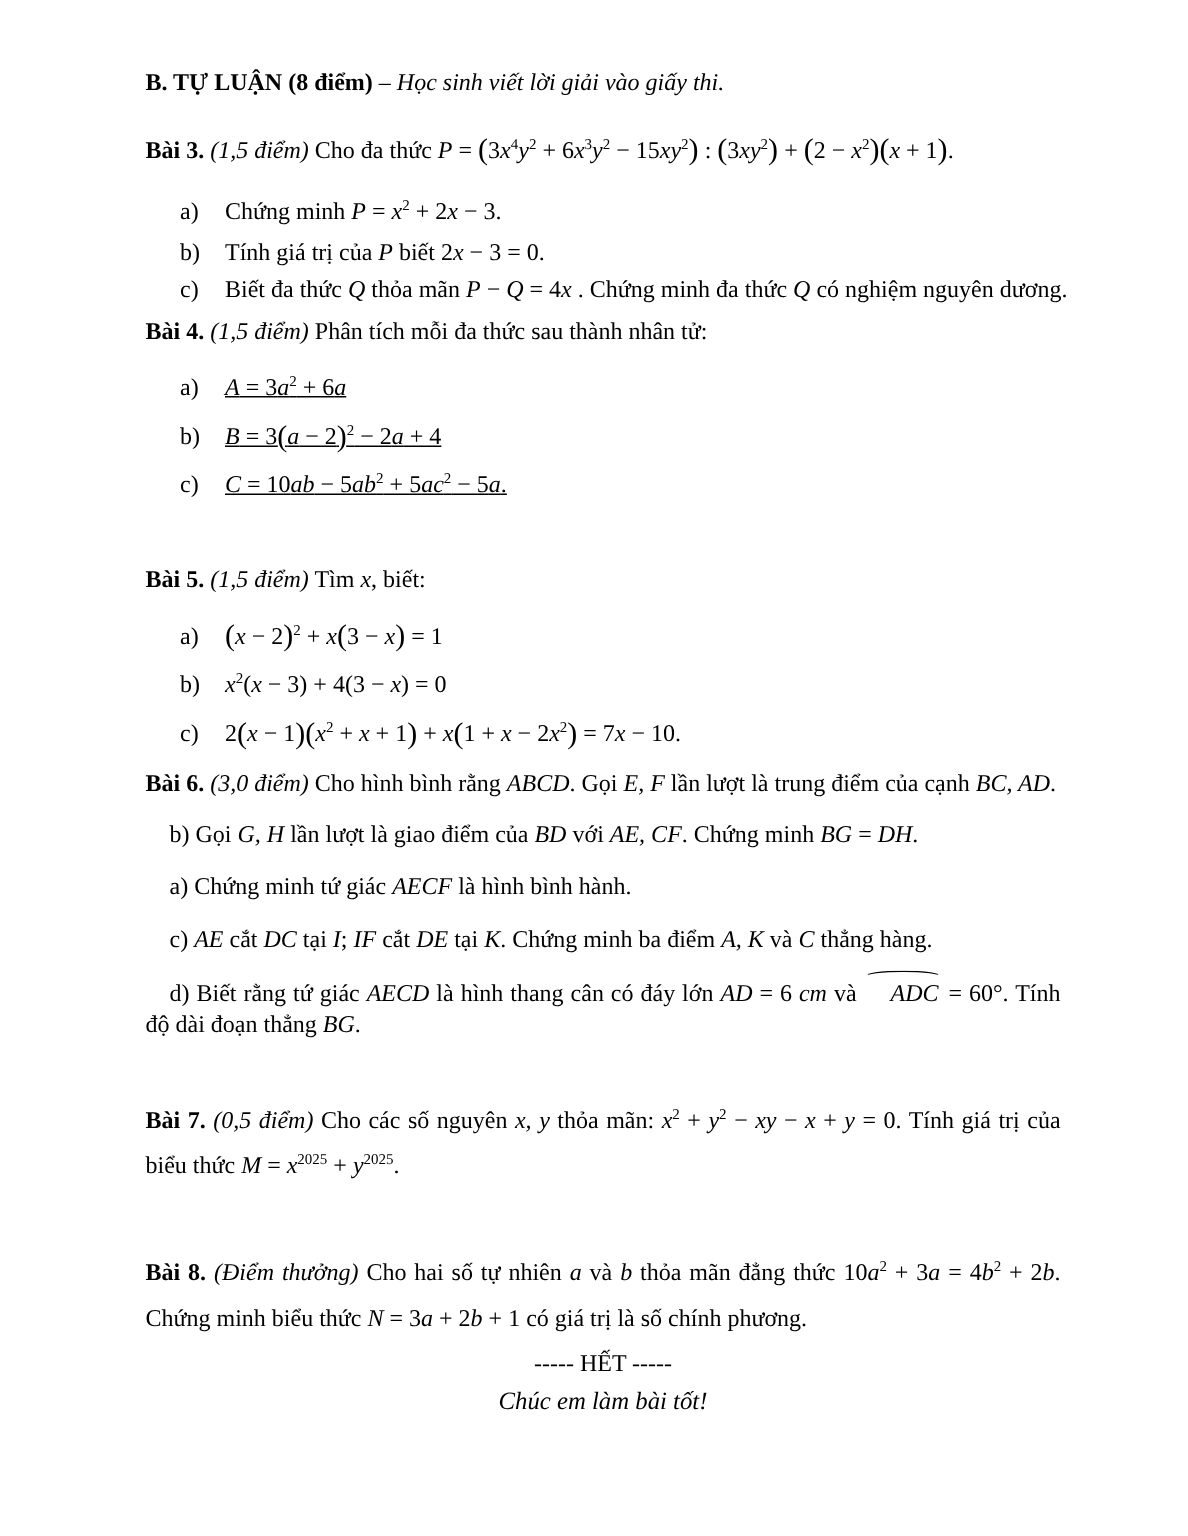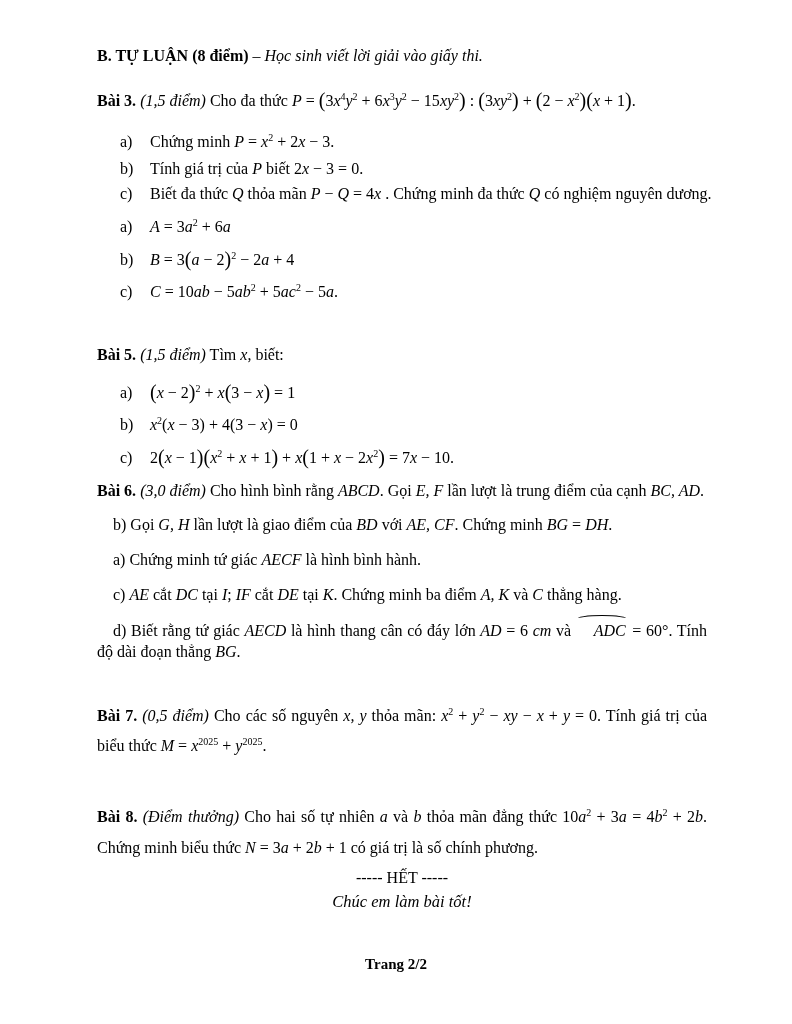--- a/index.html
+++ b/index.html
@@ -42,21 +42,21 @@
   
   .item-row { white-space: nowrap; }
   .item-label { display: inline-block; width: 30px; margin-left: 23px; }
 
   
   .bai-3 .p-head { line-height: 26px; margin-bottom: 13px; margin-top: 16px; }
   .bai-3 .item-row { line-height: 25px; }
   .bai-3 { margin-bottom: 6px; }
 
   .bai-4 .p-head { margin-bottom: 12px; }
-  .bai-4 .item-row { line-height: 30px; }
+  .bai-4 .item-row { line-height: 30px; text-decoration: underline; }
   .bai-4 { margin-bottom: 0; }
 
   .bai-5 .p-head { margin-bottom: 12px; margin-top: 36px; }
   .bai-5 .item-row { line-height: 30px; }
   .bai-5 { margin-bottom: 6px; }
 
   .bai-6 .p-head { margin-bottom: 13px; }
   .bai-6 .item-para {
     line-height: 21px;
     margin-bottom: 14px;
@@ -97,20 +97,21 @@
   <p class="line header-line"><span class="r-b">B. TỰ LUẬN (8 điểm)</span><span class="r-n"> – </span><span class="r-i">Học sinh viết lời giải vào giấy thi.</span></p>
 
   <div id="problems">
       <div class="problem bai-3">
         <p class="p-head"><span class="r-b">Bài 3. </span><span class="r-i">(1,5 điểm)</span><span class="r-n"> Cho đa thức </span><span class="r-m">P</span><span class="r-n"> = </span><span class="r-bp">(</span><span class="r-n">3</span><span class="r-m">x</span><span class="r-s">4</span><span class="r-m">y</span><span class="r-s">2</span><span class="r-n"> + 6</span><span class="r-m">x</span><span class="r-s">3</span><span class="r-m">y</span><span class="r-s">2</span><span class="r-n"> − 15</span><span class="r-m">xy</span><span class="r-s">2</span><span class="r-bp">)</span><span class="r-n"> : </span><span class="r-bp">(</span><span class="r-n">3</span><span class="r-m">xy</span><span class="r-s">2</span><span class="r-bp">)</span><span class="r-n"> + </span><span class="r-bp">(</span><span class="r-n">2 − </span><span class="r-m">x</span><span class="r-s">2</span><span class="r-bp">)</span><span class="r-bp">(</span><span class="r-m">x</span><span class="r-n"> + 1</span><span class="r-bp">)</span><span class="r-n">.</span></p>
         <div class="item-row"><span class="item-label">a)</span><span class="item-text"><span class="r-n">Chứng minh </span><span class="r-m">P</span><span class="r-n"> = </span><span class="r-m">x</span><span class="r-s">2</span><span class="r-n"> + 2</span><span class="r-m">x</span><span class="r-n"> − 3.</span></span></div>
         <div class="item-row"><span class="item-label">b)</span><span class="item-text"><span class="r-n">Tính giá trị của </span><span class="r-m">P</span><span class="r-n"> biết 2</span><span class="r-m">x</span><span class="r-n"> − 3 = 0.</span></span></div>
         <div class="item-row"><span class="item-label">c)</span><span class="item-text"><span class="r-n">Biết đa thức </span><span class="r-m">Q</span><span class="r-n"> thỏa mãn </span><span class="r-m">P</span><span class="r-n"> − </span><span class="r-m">Q</span><span class="r-n"> = 4</span><span class="r-m">x</span><span class="r-n"> . Chứng minh đa thức </span><span class="r-m">Q</span><span class="r-n"> có nghiệm nguyên dương.</span></span></div>
       </div>
       <div class="problem bai-4">
+        <p class="p-head"><span class="r-b">Bài 4. </span><span class="r-i">(1,5 điểm)</span><span class="r-n"> Phân tích mỗi đa thức sau thành nhân tử:</span></p>
         <div class="item-row"><span class="item-label">a)</span><span class="item-text"><span class="r-m">A</span><span class="r-n"> = 3</span><span class="r-m">a</span><span class="r-s">2</span><span class="r-n"> + 6</span><span class="r-m">a</span></span></div>
         <div class="item-row"><span class="item-label">b)</span><span class="item-text"><span class="r-m">B</span><span class="r-n"> = 3</span><span class="r-bp">(</span><span class="r-m">a</span><span class="r-n"> − 2</span><span class="r-bp">)</span><span class="r-s">2</span><span class="r-n"> − 2</span><span class="r-m">a</span><span class="r-n"> + 4</span></span></div>
         <div class="item-row"><span class="item-label">c)</span><span class="item-text"><span class="r-m">C</span><span class="r-n"> = 10</span><span class="r-m">ab</span><span class="r-n"> − 5</span><span class="r-m">ab</span><span class="r-s">2</span><span class="r-n"> + 5</span><span class="r-m">ac</span><span class="r-s">2</span><span class="r-n"> − 5</span><span class="r-m">a</span><span class="r-n">.</span></span></div>
       </div>
       <div class="problem bai-5">
         <p class="p-head"><span class="r-b">Bài 5. </span><span class="r-i">(1,5 điểm)</span><span class="r-n"> Tìm </span><span class="r-m">x</span><span class="r-n">, biết:</span></p>
         <div class="item-row"><span class="item-label">a)</span><span class="item-text"><span class="r-bp">(</span><span class="r-m">x</span><span class="r-n"> − 2</span><span class="r-bp">)</span><span class="r-s">2</span><span class="r-n"> + </span><span class="r-m">x</span><span class="r-bp">(</span><span class="r-n">3 − </span><span class="r-m">x</span><span class="r-bp">)</span><span class="r-n"> = 1</span></span></div>
         <div class="item-row"><span class="item-label">b)</span><span class="item-text"><span class="r-m">x</span><span class="r-s">2</span><span class="r-n">(</span><span class="r-m">x</span><span class="r-n"> − 3) + 4(3 − </span><span class="r-m">x</span><span class="r-n">) = 0</span></span></div>
         <div class="item-row"><span class="item-label">c)</span><span class="item-text"><span class="r-n">2</span><span class="r-bp">(</span><span class="r-m">x</span><span class="r-n"> − 1</span><span class="r-bp">)</span><span class="r-bp">(</span><span class="r-m">x</span><span class="r-s">2</span><span class="r-n"> + </span><span class="r-m">x</span><span class="r-n"> + 1</span><span class="r-bp">)</span><span class="r-n"> + </span><span class="r-m">x</span><span class="r-bp">(</span><span class="r-n">1 + </span><span class="r-m">x</span><span class="r-n"> − 2</span><span class="r-m">x</span><span class="r-s">2</span><span class="r-bp">)</span><span class="r-n"> = 7</span><span class="r-m">x</span><span class="r-n"> − 10.</span></span></div>
       </div>
@@ -125,14 +126,13 @@
         <p class="p-head"><span class="r-b">Bài 7. </span><span class="r-i">(0,5 điểm)</span><span class="r-n"> Cho các số nguyên </span><span class="r-m">x, y</span><span class="r-n"> thỏa mãn: </span><span class="r-m">x</span><span class="r-s">2</span><span class="r-n"> + </span><span class="r-m">y</span><span class="r-s">2</span><span class="r-n"> − </span><span class="r-m">xy</span><span class="r-n"> − </span><span class="r-m">x</span><span class="r-n"> + </span><span class="r-m">y</span><span class="r-n"> = 0. Tính giá trị của biểu thức </span><span class="r-m">M</span><span class="r-n"> = </span><span class="r-m">x</span><span class="r-s">2025</span><span class="r-n"> + </span><span class="r-m">y</span><span class="r-s">2025</span><span class="r-n">.</span></p>
       </div>
       <div class="problem bai-8">
         <p class="p-head"><span class="r-b">Bài 8. </span><span class="r-i">(Điểm thưởng)</span><span class="r-n"> Cho hai số tự nhiên </span><span class="r-m">a</span><span class="r-n"> và </span><span class="r-m">b</span><span class="r-n"> thỏa mãn đẳng thức 10</span><span class="r-m">a</span><span class="r-s">2</span><span class="r-n"> + 3</span><span class="r-m">a</span><span class="r-n"> = 4</span><span class="r-m">b</span><span class="r-s">2</span><span class="r-n"> + 2</span><span class="r-m">b</span><span class="r-n">. Chứng minh biểu thức </span><span class="r-m">N</span><span class="r-n"> = 3</span><span class="r-m">a</span><span class="r-n"> + 2</span><span class="r-m">b</span><span class="r-n"> + 1 có giá trị là số chính phương.</span></p>
       </div>
     </div>
 
   <p class="center het-line"><span class="r-n">----- HẾT -----</span></p>
   <p class="center wish-line"><span class="r-i">Chúc em làm bài tốt!</span></p>
 
-  <div class="footer">Trang 2/2</div>
 </div>
 
 </body></html>

